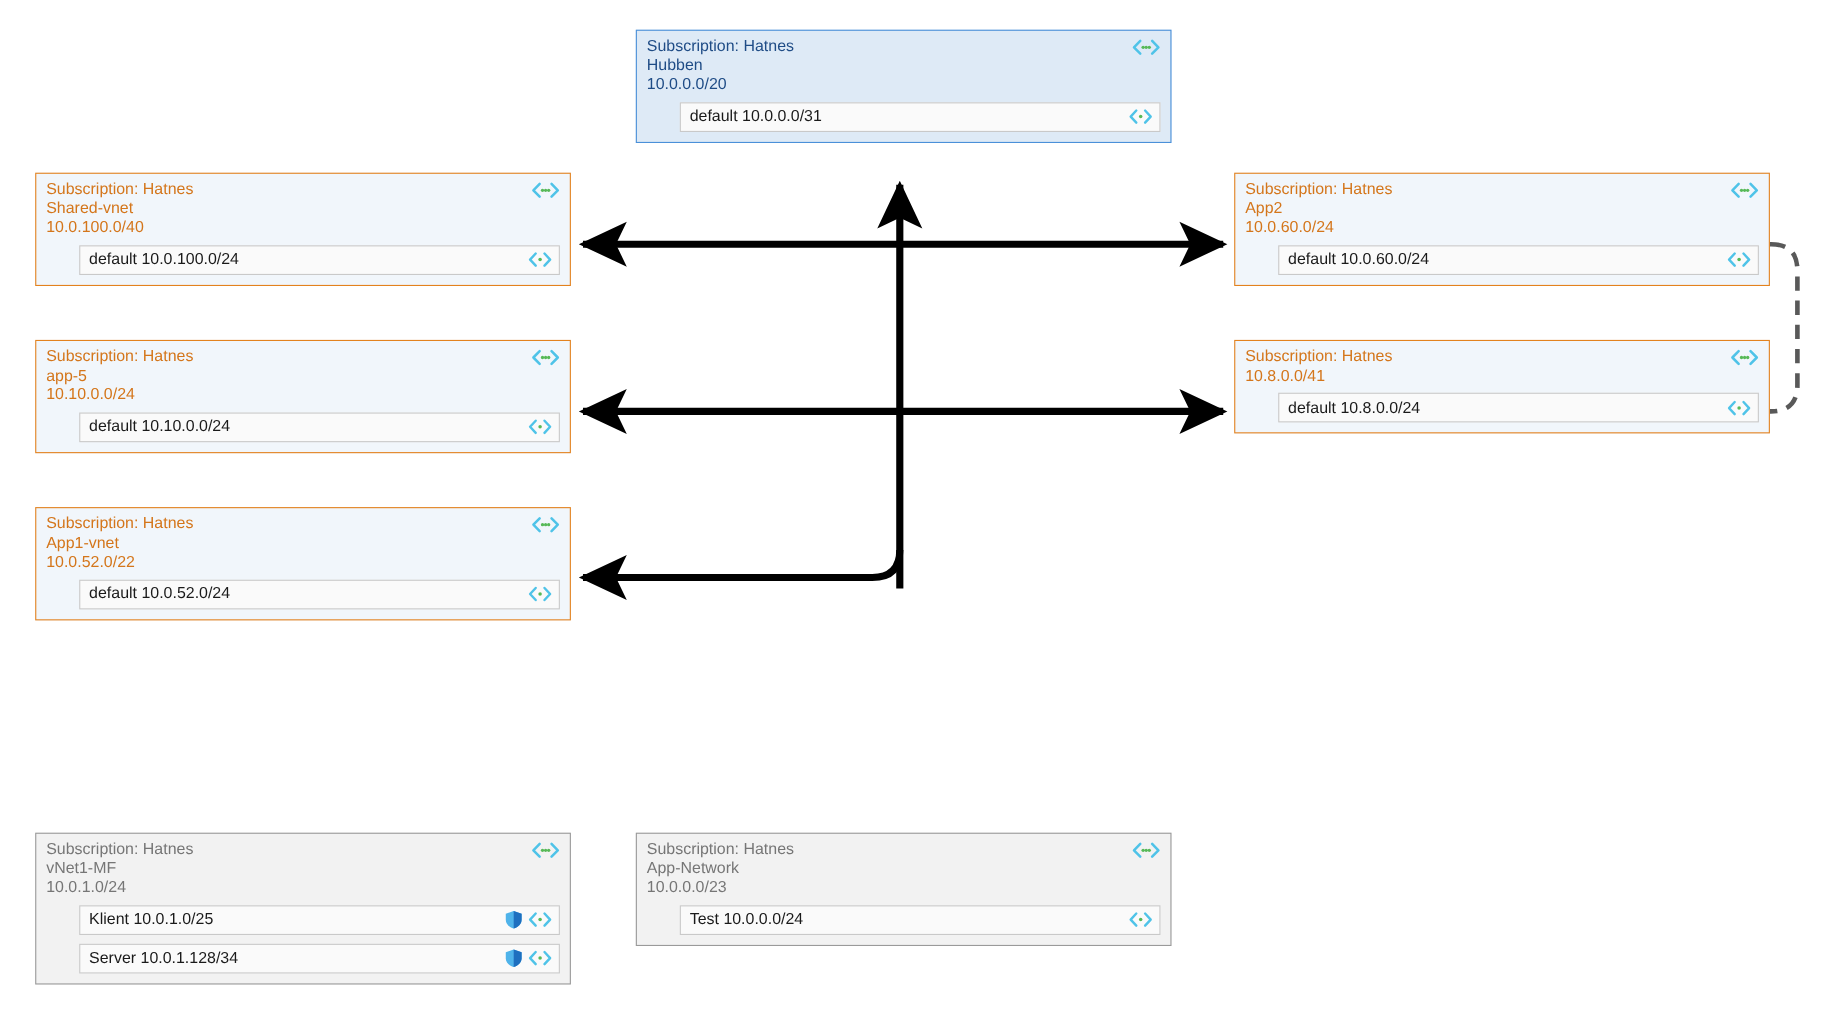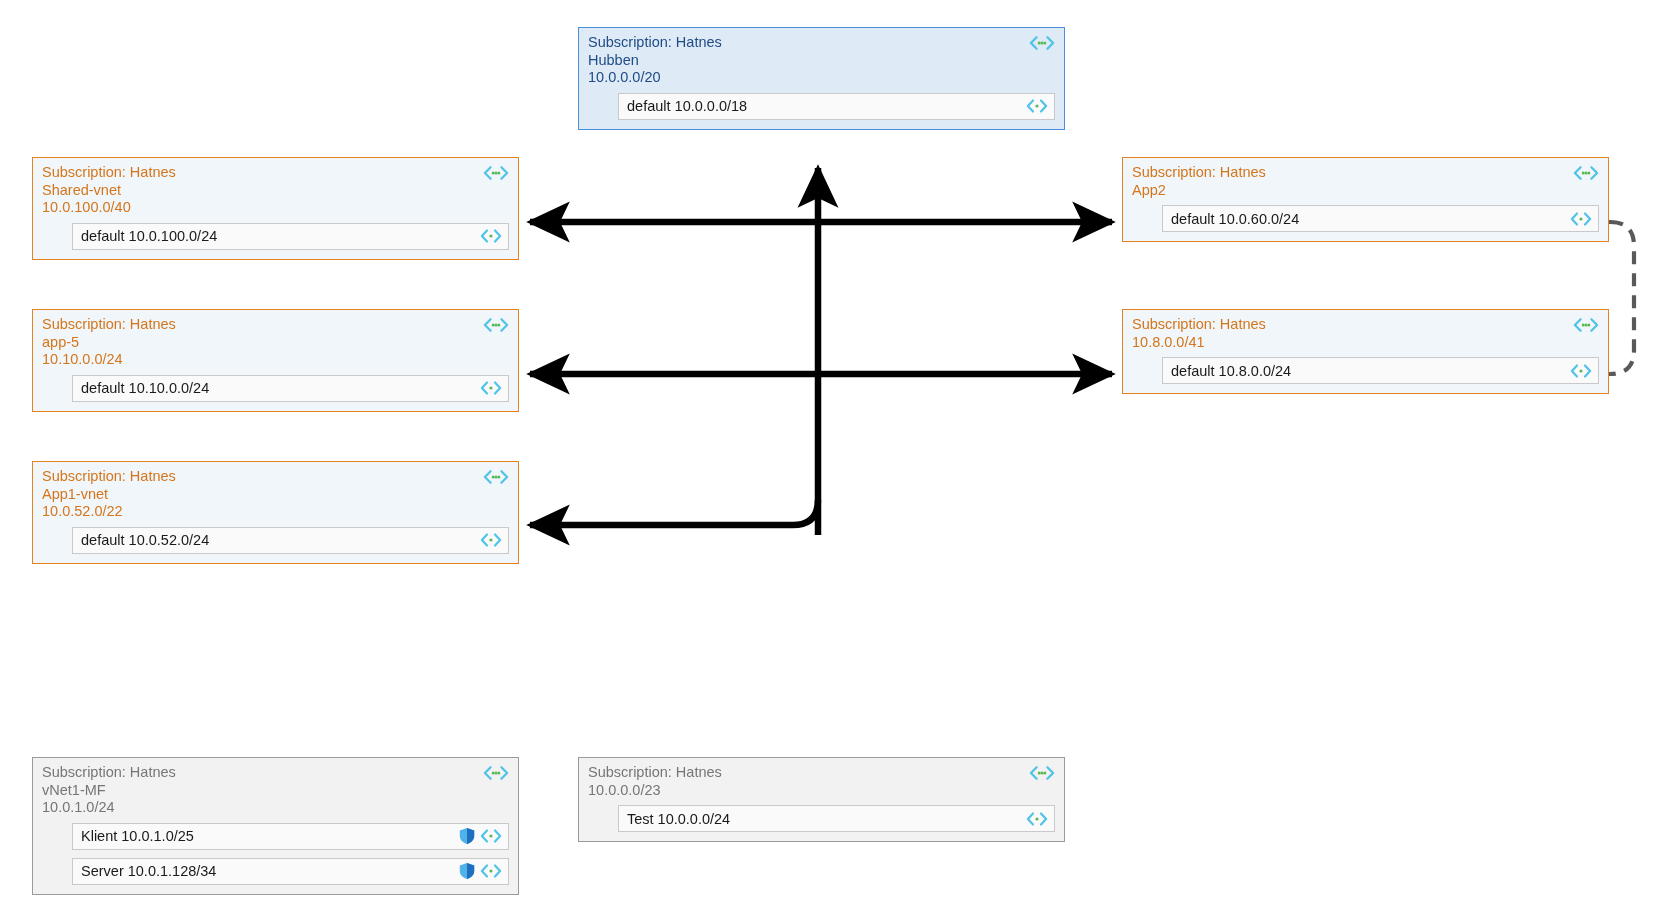--- a/index.html
+++ b/index.html
@@ -105,21 +105,21 @@
           <path d="M7.6,2.2 L1.9,8 L7.6,13.8" fill="none" stroke="#4FC3E8" stroke-width="2.3" stroke-linecap="round" stroke-linejoin="round"></path>
           <path d="M18.4,2.2 L24.1,8 L18.4,13.8" fill="none" stroke="#4FC3E8" stroke-width="2.3" stroke-linecap="round" stroke-linejoin="round"></path>
           <circle cx="10.2" cy="8" r="1.5" fill="#57B957"></circle>
           <circle cx="13.0" cy="8" r="1.5" fill="#57B957"></circle>
           <circle cx="15.8" cy="8" r="1.5" fill="#57B957"></circle>
         </svg>
       </span>
     </div>
     <div class="subnets">
       <div class="subnet">
-        <span class="subnet-label">default 10.0.0.0/18</span>
+        <span class="subnet-label">default 10.0.0.0/31</span>
         <span class="subnet-icons">
           <span class="sn-ico">
             <svg viewBox="0 0 22 15" width="22" height="15" xmlns="http://www.w3.org/2000/svg">
               <path d="M7.0,2.0 L1.9,7.5 L7.0,13.0" fill="none" stroke="#4FC3E8" stroke-width="2.2" stroke-linecap="round" stroke-linejoin="round"></path>
               <path d="M15.0,2.0 L20.1,7.5 L15.0,13.0" fill="none" stroke="#4FC3E8" stroke-width="2.2" stroke-linecap="round" stroke-linejoin="round"></path>
               <circle cx="11" cy="7.5" r="1.6" fill="#57B957"></circle>
             </svg>
           </span>
         </span>
       </div>
@@ -154,20 +154,21 @@
           </span>
         </span>
       </div>
     </div>
   </div>
 
   <div class="vnet" style="left:1122px;top:157px;width:487px;">
     <div class="vnet-head">
       <span class="ln">Subscription: Hatnes</span>
       <span class="ln">App2</span>
+      <span class="ln">10.0.60.0/24</span>
       <span class="vnet-icon">
         <svg viewBox="0 0 26 16" width="26" height="16" xmlns="http://www.w3.org/2000/svg">
           <path d="M7.6,2.2 L1.9,8 L7.6,13.8" fill="none" stroke="#4FC3E8" stroke-width="2.3" stroke-linecap="round" stroke-linejoin="round"></path>
           <path d="M18.4,2.2 L24.1,8 L18.4,13.8" fill="none" stroke="#4FC3E8" stroke-width="2.3" stroke-linecap="round" stroke-linejoin="round"></path>
           <circle cx="10.2" cy="8" r="1.5" fill="#57B957"></circle>
           <circle cx="13.0" cy="8" r="1.5" fill="#57B957"></circle>
           <circle cx="15.8" cy="8" r="1.5" fill="#57B957"></circle>
         </svg>
       </span>
     </div>
@@ -330,20 +331,21 @@
             </svg>
           </span>
         </span>
       </div>
     </div>
   </div>
 
   <div class="vnet gray" style="left:578px;top:757px;width:487px;">
     <div class="vnet-head">
       <span class="ln">Subscription: Hatnes</span>
+      <span class="ln">App-Network</span>
       <span class="ln">10.0.0.0/23</span>
       <span class="vnet-icon">
         <svg viewBox="0 0 26 16" width="26" height="16" xmlns="http://www.w3.org/2000/svg">
           <path d="M7.6,2.2 L1.9,8 L7.6,13.8" fill="none" stroke="#4FC3E8" stroke-width="2.3" stroke-linecap="round" stroke-linejoin="round"></path>
           <path d="M18.4,2.2 L24.1,8 L18.4,13.8" fill="none" stroke="#4FC3E8" stroke-width="2.3" stroke-linecap="round" stroke-linejoin="round"></path>
           <circle cx="10.2" cy="8" r="1.5" fill="#57B957"></circle>
           <circle cx="13.0" cy="8" r="1.5" fill="#57B957"></circle>
           <circle cx="15.8" cy="8" r="1.5" fill="#57B957"></circle>
         </svg>
       </span>

